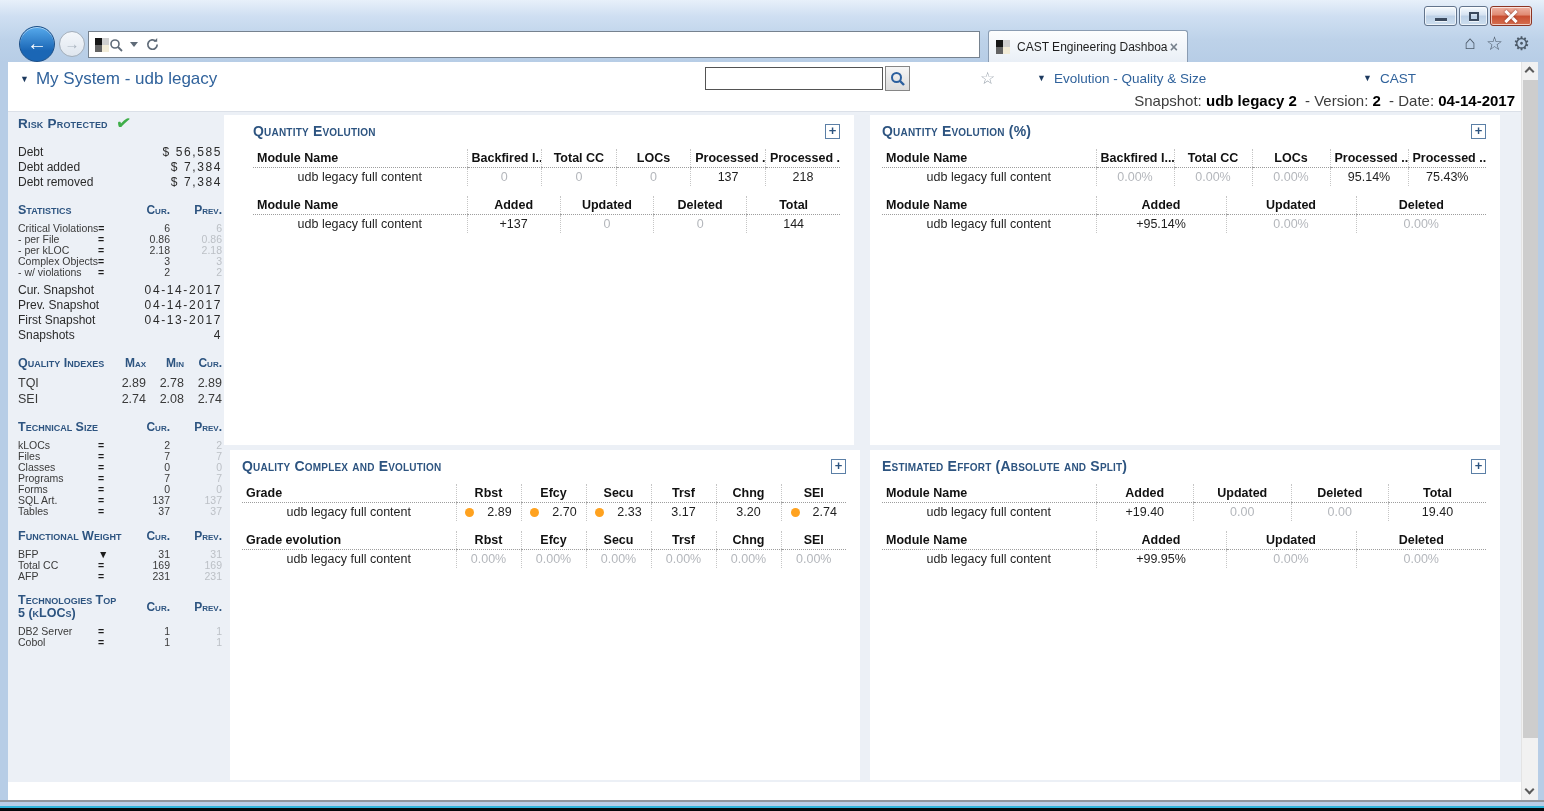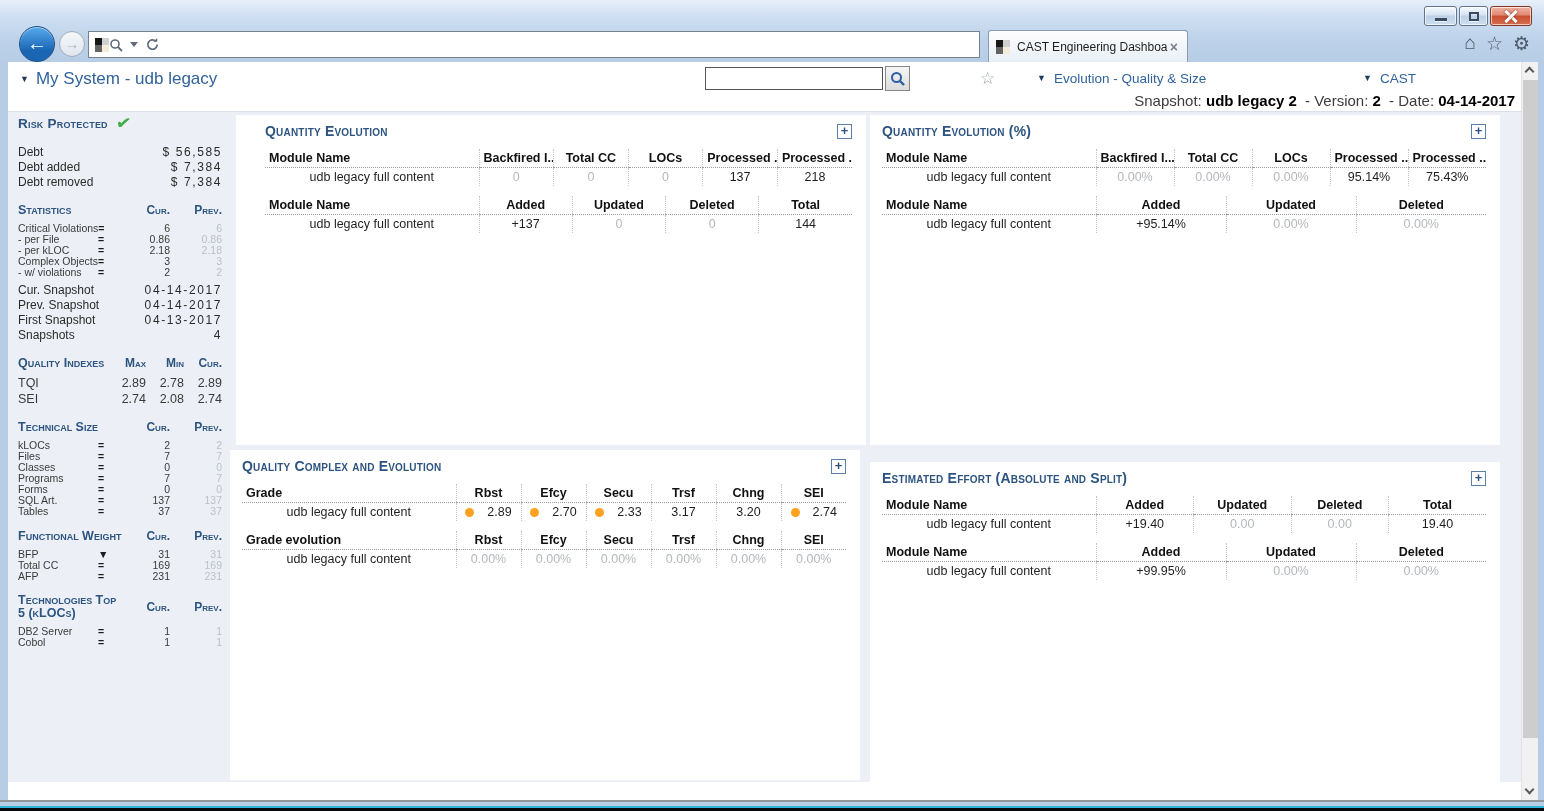--- a/index.html
+++ b/index.html
@@ -82,22 +82,22 @@
   .row-md { font-size:12.5px; height:16px; }
   .kv { display:flex; font-size:12px; height:15px; color:#2b2b2b;}
   .kv .lbl { flex:1; }
   .kv .val { letter-spacing:1.6px; text-align:right; }
   .qi-cols { display:flex; }
   .qi-cols .c { width:38px; text-align:right; }
   .sgap { height:6px; }
 
   
   .panel { position:absolute; width:630px; height:330px; background:#fff; padding:8px 14px 0 12px; }
-  .panel.tl { left:228px; top:3px;padding-left:29px; } .panel.tr { left:862px; top:3px; }
-  .panel.bl { left:222px; top:338px; } .panel.br { left:862px; top:338px;margin-top:12px; }
+  .panel.tl { left:216px; top:3px;padding-left:29px; } .panel.tr { left:862px; top:3px; }
+  .panel.bl { left:222px; top:338px; } .panel.br { left:862px; top:338px; }
   .ptitle-row { display:flex; align-items:center; }
   .ptitle { flex:1; font-variant:small-caps; font-weight:bold; color:#2d5480; font-size:14px; letter-spacing:.2px;}
   .expand-btn { width:15px; height:15px; border:1px solid #5b7fa6; color:#2d5480; font-weight:bold; font-size:13px;
                 line-height:12px; text-align:center; cursor:pointer; background:#fff; }
   .ptable { width:100%; border-collapse:collapse; table-layout:fixed; margin-top:10px; }
   .ptable th, .ptable td { font-size:12.5px; line-height:16px; padding:1px 4px; overflow:hidden; white-space:nowrap; }
   .ptable th { font-weight:bold; color:#111; text-align:center; border-bottom:1px dotted #9d9d9d; }
   .ptable th:first-child { text-align:left; }
   .ptable td { text-align:center; color:#1f1f1f; }
   .ptable td:first-child { text-align:center; }

